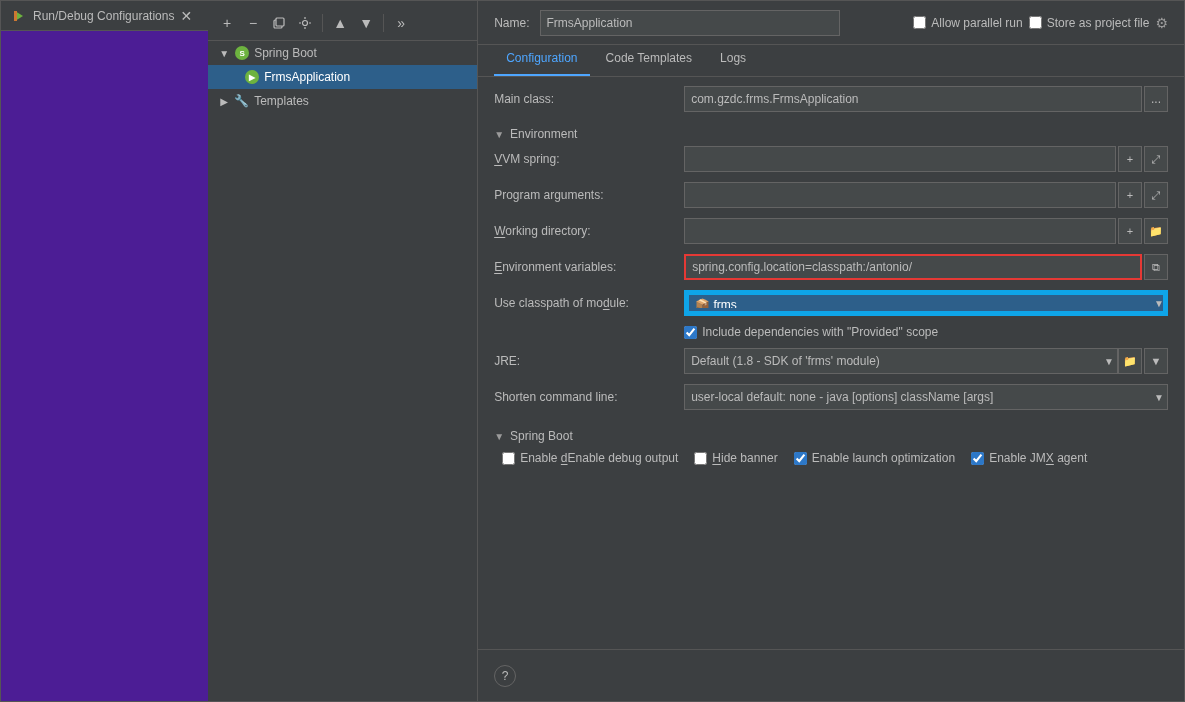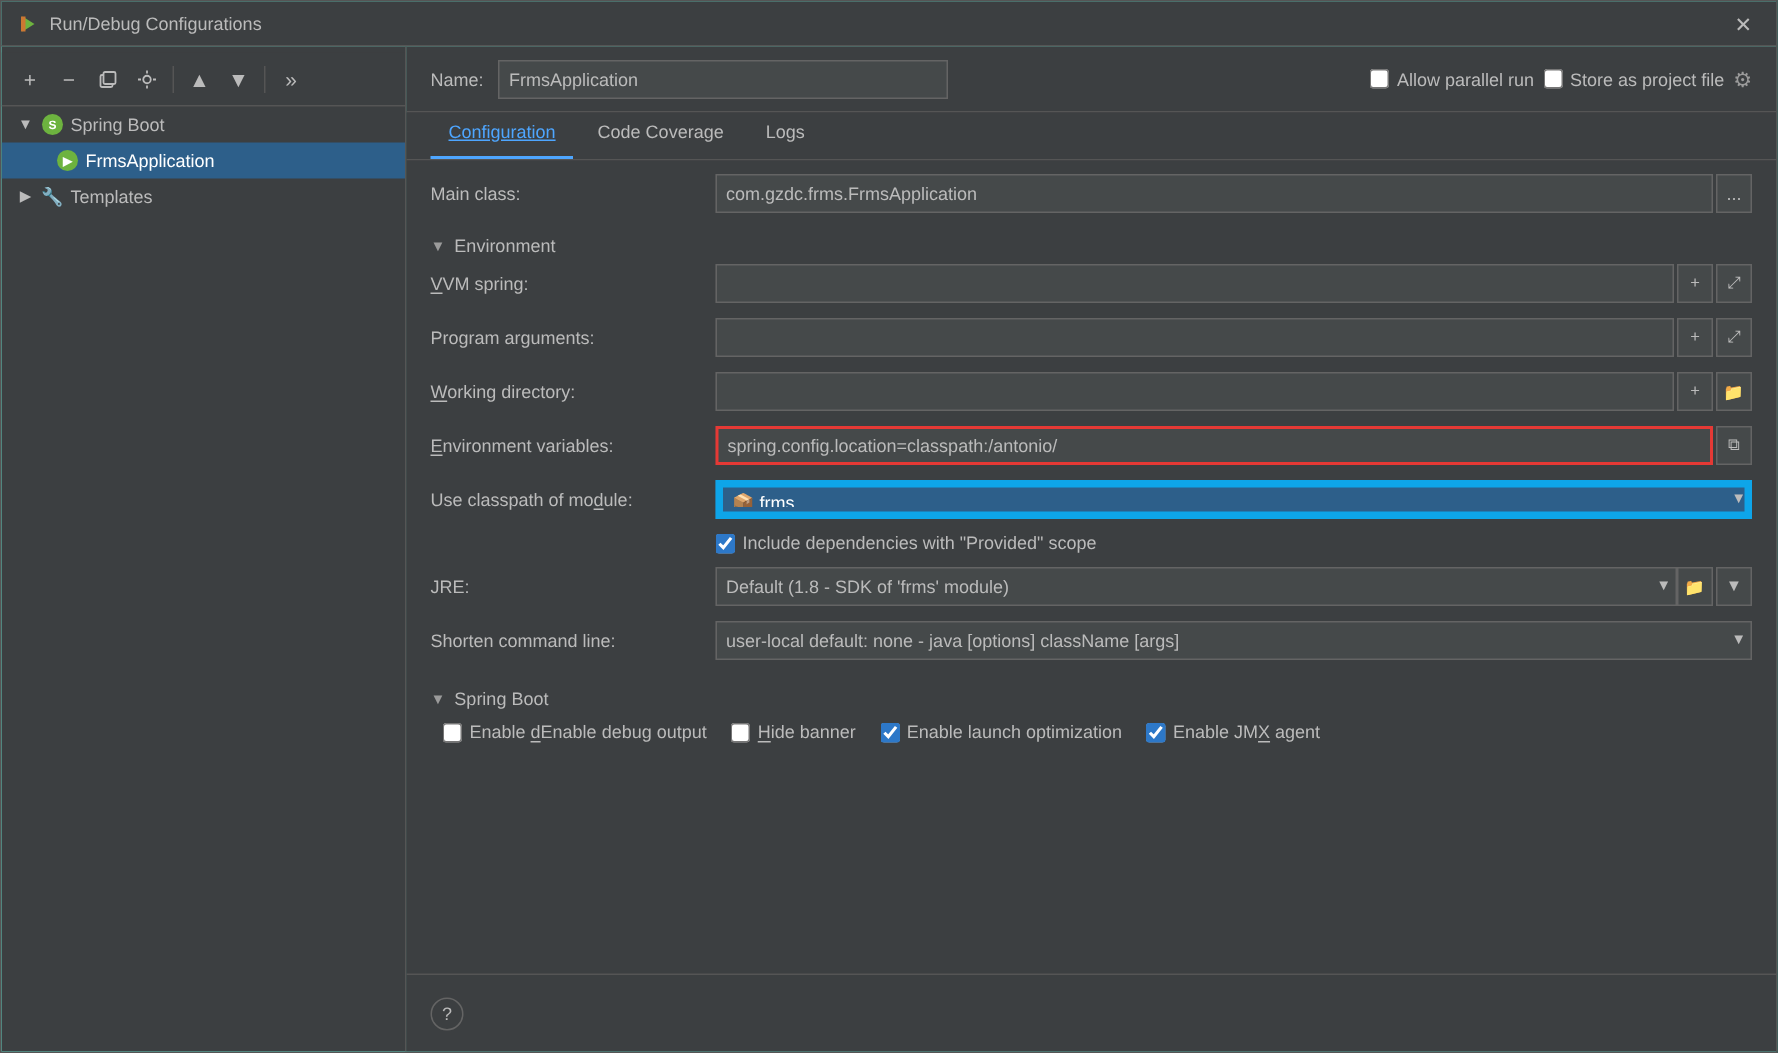--- a/index.html
+++ b/index.html
@@ -9,24 +9,24 @@
       background: #2b2b2b;
       color: #bbbbbb;
       width: 1185px;
       height: 702px;
       overflow: hidden;
     }
 
     .dialog {
       width: 1185px;
       height: 702px;
-      background: #5eead4;
+      background: #4c1d95;
       border: 1px solid #555;
       display: flex;
-      flex-direction: column;
+      flex-direction: row;
     }
 
     .title-bar {
       background: #3c3f41;
       padding: 6px 10px;
       display: flex;
       align-items: center;
       justify-content: space-between;
       border-bottom: 1px solid #555;
       height: 30px;
@@ -219,21 +219,20 @@
       padding: 6px 12px;
       cursor: pointer;
       color: #bbbbbb;
       border-bottom: 2px solid transparent;
       font-size: 12px;
       margin-right: 4px;
     }
     .tab.active {
       color: #4ea6ff;
       border-bottom: 2px solid #4ea6ff;
-      text-decoration: underline;
     }
 
     .form-area {
       flex: 1;
       overflow-y: auto;
       padding: 8px 16px;
       background: #3c3f41;
     }
 
     .form-row {
@@ -569,21 +568,21 @@
           <label class="checkbox-label">
             <input type="checkbox" style="">
             <span>Store as project file</span>
           </label>
           <span class="gear-icon">⚙</span>
         </div>
       </div>
 
       <div class="tabs">
         <div class="tab active">Configuration</div>
-        <div class="tab">Code Coverage</div>
+        <div class="tab">Code Templates</div>
         <div class="tab">Logs</div>
       </div>
 
       <div class="form-area">
 
         <div class="form-row">
           <span class="form-label">Main class:</span>
           <div class="input-with-buttons">
             <input class="form-input" type="text" value="com.gzdc.frms.FrmsApplication" style="">
             <button class="ellipsis-btn">...</button>

